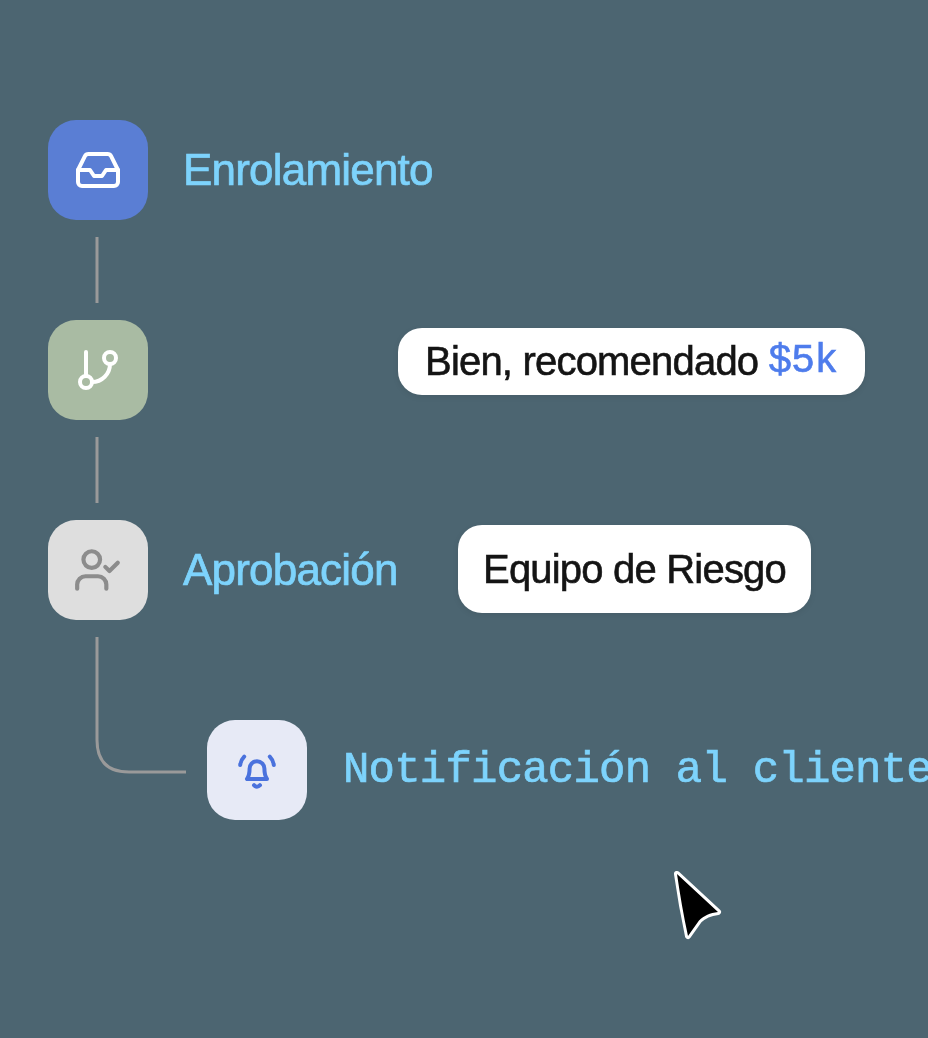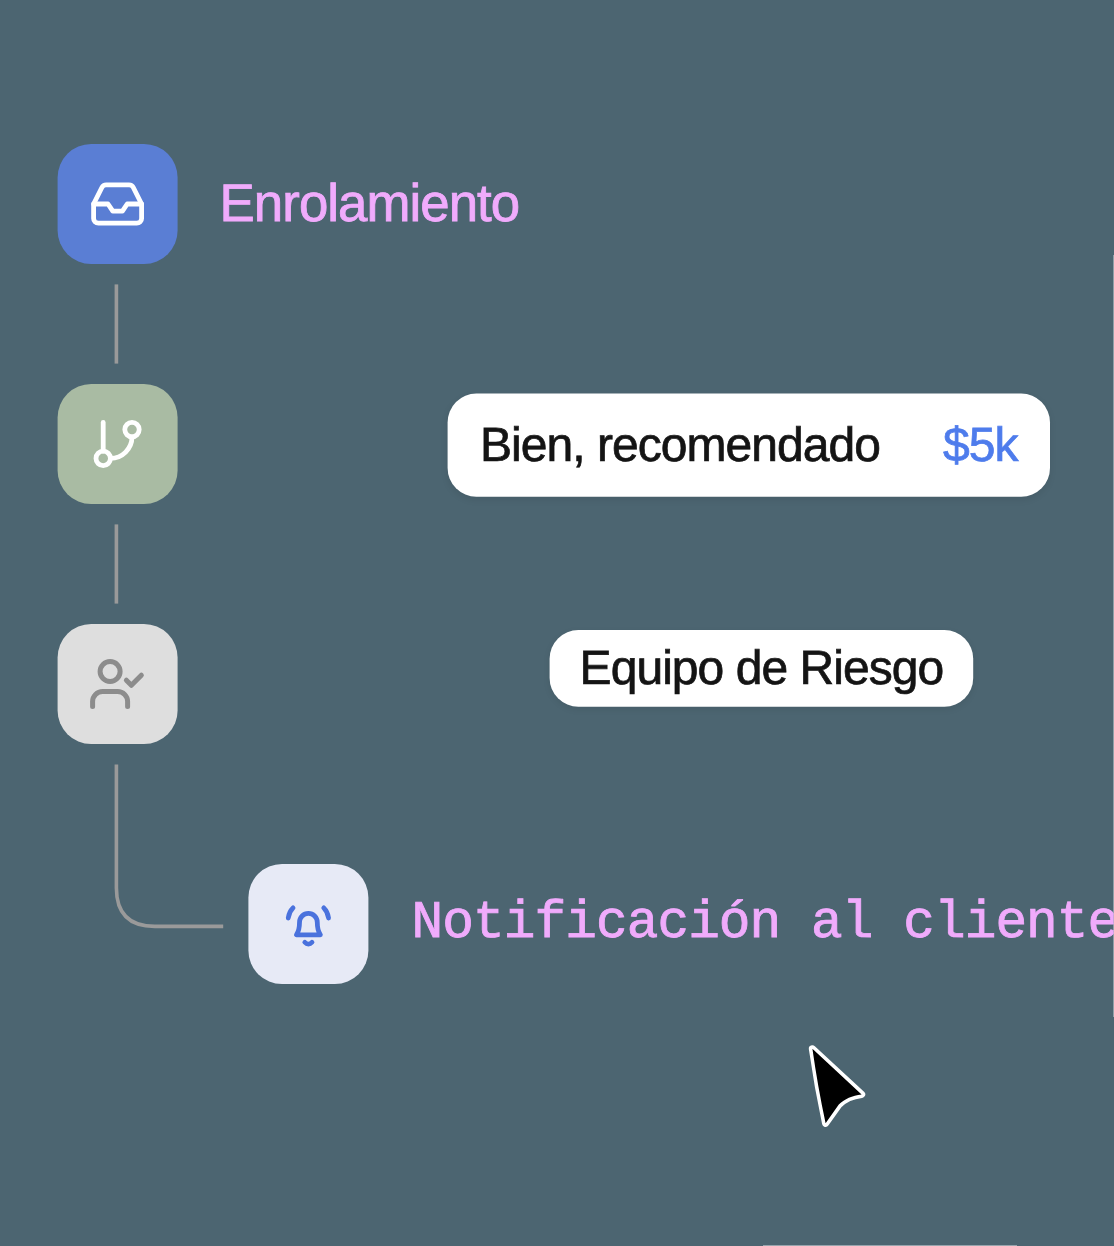--- a/index.html
+++ b/index.html
@@ -29,41 +29,41 @@
   }
   .tile svg { display: block; }
   .node-label {
     position: absolute;
     height: 100px;
     display: flex;
     align-items: center;
     font-size: 44px;
     font-weight: 500;
     letter-spacing: -0.8px;
-    color: #f0abfc;
+    color: #7dd3fc;
     -webkit-text-stroke: 0.7px;
     white-space: nowrap;
   }
   .badge {
     position: absolute;
     background: #ffffff;
     border-radius: 24px;
     display: flex;
     align-items: center;
     font-size: 40px;
     font-weight: 500;
     letter-spacing: -0.8px;
     color: #141414;
     -webkit-text-stroke: 0.6px;
     white-space: nowrap;
     box-shadow: 0 2px 6px rgba(0,0,0,0.08);
   }
-  .badge .highlight { margin-left: 0.24em; }
-  .badge-analysis { left: 373px; top: 328px; height: 86px; padding: 0 27px; gap: 43px; }
-  .badge-approval { left: 458px; top: 525px; height: 64px; padding: 0 25px; }
+  .badge .highlight { margin-left: 0.24em; font-family: Liberation Mono, monospace; }
+  .badge-analysis { left: 398px; top: 328px; height: 67px; padding: 0 27px; }
+  .badge-approval { left: 458px; top: 525px; height: 88px; padding: 0 25px; }
   .tile-enrolamiento { left: 48px;  top: 120px; }
   .tile-analisis     { left: 48px;  top: 320px; }
   .tile-aprobacion   { left: 48px;  top: 520px; }
   .tile-notificacion { left: 207px; top: 720px; }
   .label-enrolamiento { left: 183px; top: 120px; }
   .label-analisis     { left: 183px; top: 320px; }
   .label-aprobacion   { left: 183px; top: 520px; }
   .label-notificacion { left: 343px; top: 720px; font-family: Liberation Mono, monospace; }
   .cursor {
     position: absolute;
@@ -103,20 +103,21 @@
     <span class="highlight" style="color: rgb(78, 124, 236);">$5k</span>
   </div>
 
   <div class="tile tile-aprobacion" style="background: rgb(222, 222, 222); color: rgb(140, 140, 140);">
     <svg width="50" height="50" viewBox="0 0 24 24" fill="none" stroke="currentColor" stroke-width="2" stroke-linecap="round" stroke-linejoin="round">
       <circle cx="9" cy="7" r="4"></circle>
       <path d="M16 21v-2a4 4 0 0 0-4-4H6a4 4 0 0 0-4 4v2"></path>
       <polyline points="15.5 10.5 17.5 12.5 21.5 8.5"></polyline>
     </svg>
   </div>
+  <div class="node-label label-aprobacion">Aprobación</div>
   <div class="badge badge-approval">
     <span>Equipo de Riesgo</span>
   </div>
 
   <div class="tile tile-notificacion" style="background: rgb(231, 234, 246); color: rgb(74, 114, 221);">
     <svg width="48" height="48" viewBox="0 0 24 24" fill="none" stroke="currentColor" stroke-width="2" stroke-linecap="round" stroke-linejoin="round">
       <path d="M7 16.5h10c-1-1.4-1.3-3-1.3-5.2a3.7 3.7 0 0 0-7.4 0c0 2.2-.3 3.8-1.3 5.2z"></path>
       <path d="M5.6 5.3C4.5 6.4 3.8 7.9 3.6 9.5"></path>
       <path d="M18.4 5.3c1.1 1.1 1.8 2.6 2 4.2"></path>
       <path d="M10.5 19.6c.9 1 2.1 1 3 0"></path>

